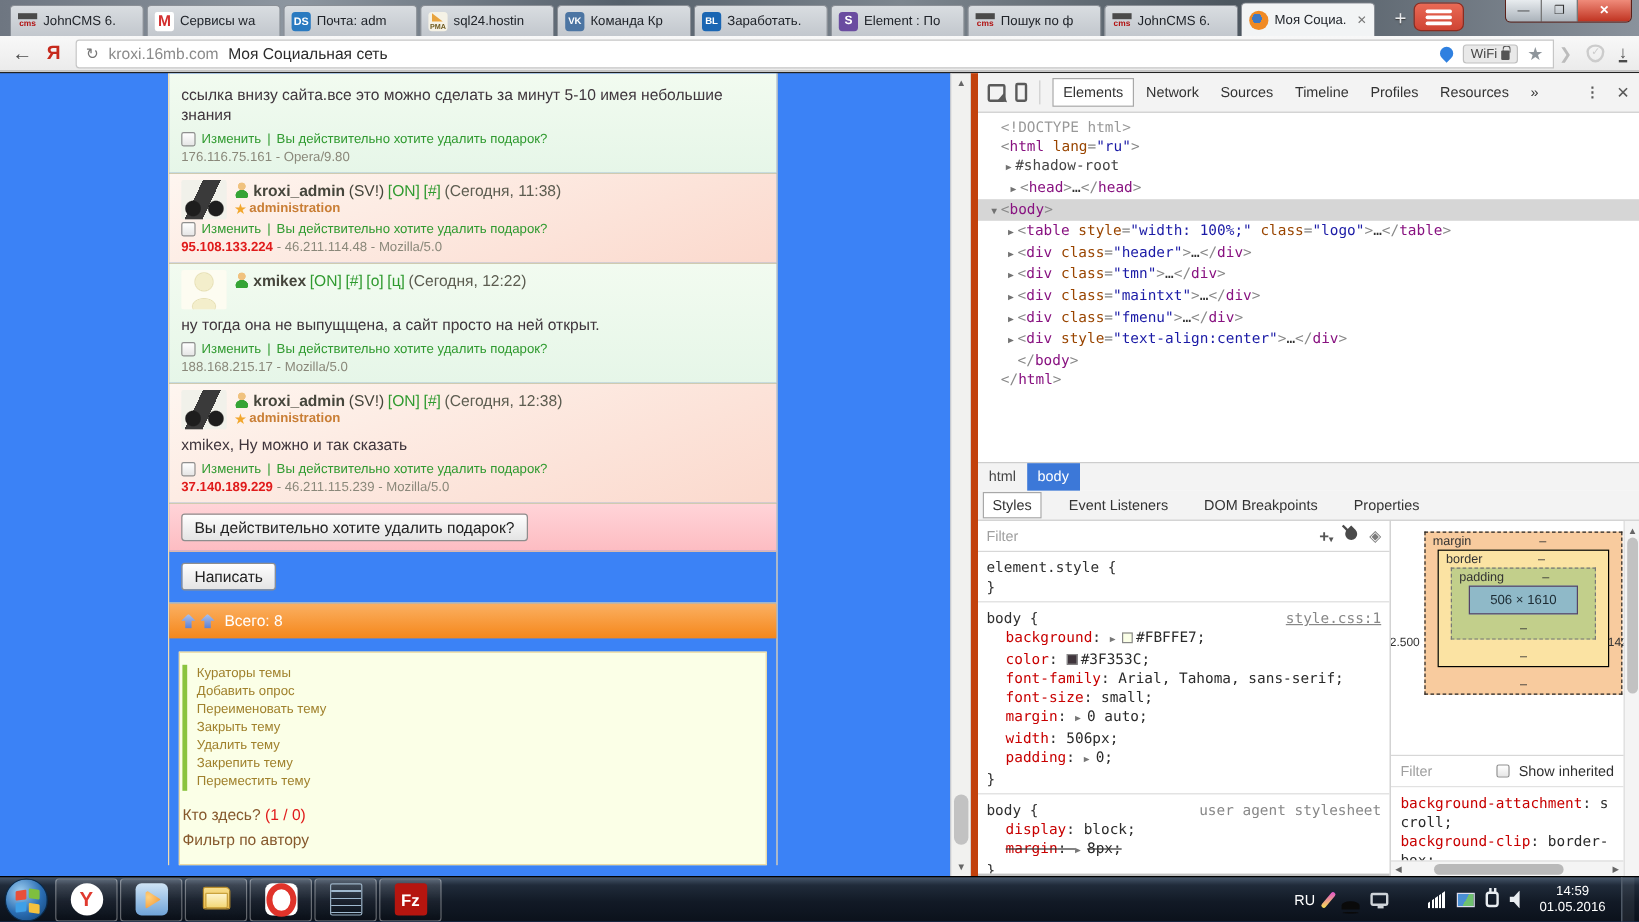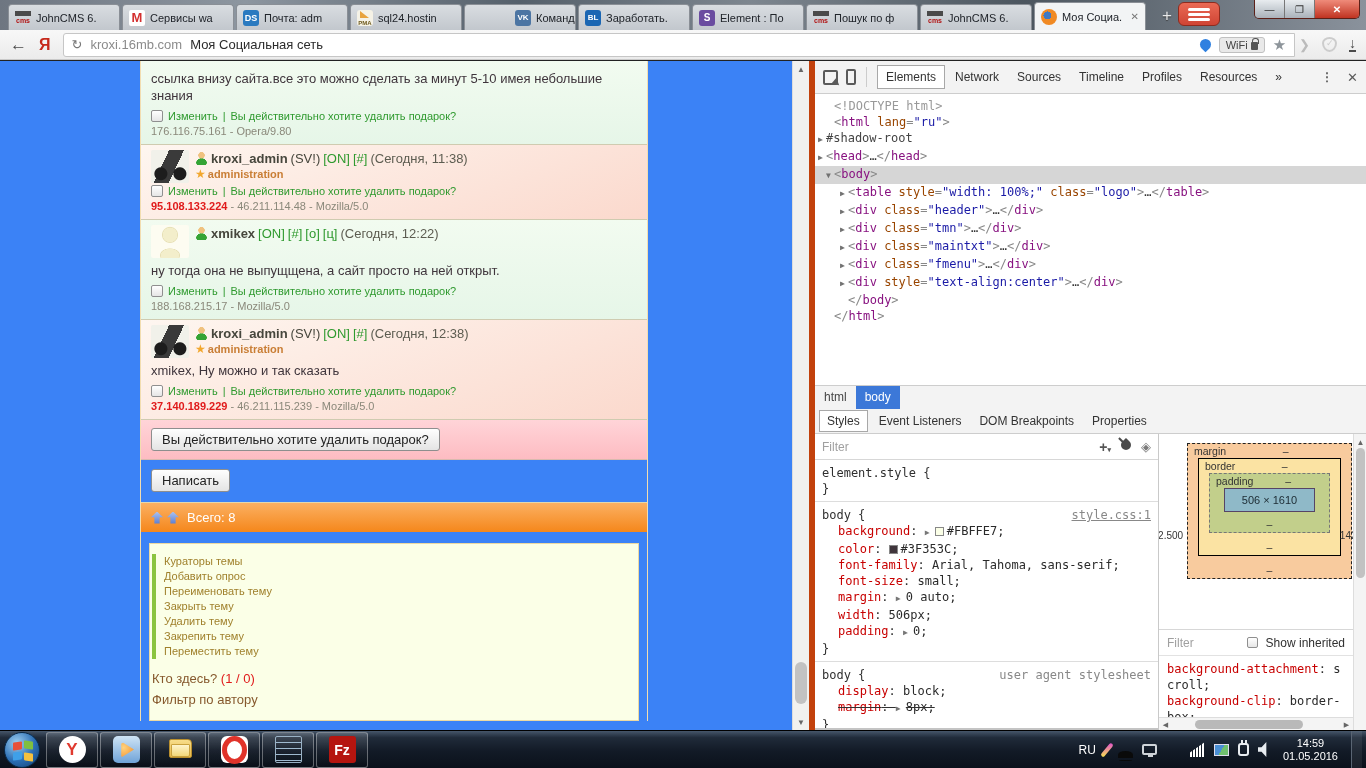--- a/index.html
+++ b/index.html
@@ -18,21 +18,21 @@
     overflow:hidden; white-space:nowrap; }
   .tab.active { background:#f2f4f5; height:28px; }
   .tab .tclose { margin-left:auto; color:#777; font-size:10px; }
   .fav { width:16px; height:16px; flex:none; display:flex; align-items:center; justify-content:center;
     font-weight:bold; border-radius:3px; font-size:9px; }
   .fav-johncms { color:#b11212; font-size:7px; letter-spacing:0; background:transparent; border-top:5px solid #4a4a4a; border-radius:0; height:13px; align-items:flex-end; }
   .fav-mail { color:#d32f2f; font-size:13px; background:#fff; border-radius:2px; }
   .fav-ds-mail { background:#2a7ac0; color:#fff; }
   .fav-phpmyadmin { background:#f5f2e6; color:#6e5a1e; font-size:6px; align-items:flex-end; position:relative; }
   .fav-phpmyadmin::before { content:""; position:absolute; top:1px; left:3px; border-left:9px solid #e8a33d; border-top:7px solid transparent; }
-  .fav-vk { background:#4c75a3; color:#fff; font-size:8px;margin-left:44px; }
+  .fav-vk { background:#4c75a3; color:#fff; font-size:8px; }
   .fav-bl { background:#1a66b3; color:#fff; font-size:8px; }
   .fav-element { background:#6a4ca0; color:#fff; font-size:10px; }
   .fav-site { background:radial-gradient(circle at 40% 40%,#3f79c4 0 4px,#f08a24 4px); border-radius:50%; }
   .newtab { width:30px; height:22px; margin:0 0 3px 4px; border-radius:4px; color:#e8eaec; font-size:17px;
     display:flex; align-items:center; justify-content:center; text-shadow:0 1px 1px #333; }
   .menu-btn { position:absolute; right:146px; top:2px; width:42px; height:24px; border-radius:6px;
     background:linear-gradient(#ea6a55,#cf4434); border:1px solid #8e2b1e; display:flex; flex-direction:column;
     justify-content:center; gap:2px; padding:0 9px; }
   .menu-btn .bar { height:3px; border-radius:2px; background:#fff; }
   .win-controls { position:absolute; right:6px; top:0; display:flex; height:19px; border-radius:0 0 5px 5px; overflow:hidden; border:1px solid #5c2018; border-top:none; }
@@ -144,21 +144,21 @@
     line-height:16px; padding-top:4px; flex:none; }
   .tl { white-space:nowrap; position:relative; }
   .tl.sel { background:#d6d6d6; }
   .tl .arr { display:inline-block; width:11px; color:#727272; font-size:8px; text-align:center; }
   .tok-b { color:#888; } .tok-tag { color:#881280; } .tok-attr { color:#994500; }
   .tok-val { color:#1a1aa6; } .tok-doctype { color:#999; } .tok-dots { color:#333; } .tok-shadow { color:#444; }
 
   .dt-crumbs { height:24px; background:#f3f3f3; border-top:1px solid #cdcdcd; display:flex; align-items:stretch; flex:none; }
   .crumb { padding:4px 9px; color:#454545; }
   .crumb.active { background:#3c78d8; color:#fff; }
-  .dt-side-tabs { height:25px; background:#f3f3f3; border-bottom:1px solid #cdcdcd; display:flex; align-items:center; padding:0 4px; gap:4px; flex:none; }
+  .dt-side-tabs { height:25px; background:#f3f3f3; border-bottom:1px solid #cdcdcd; display:flex; align-items:center; padding:0 4px; gap:16px; flex:none; }
   .st-tab { padding:4px 7px; color:#333; }
   .st-tab.active { background:#fff; border:1px solid #a8a8a8; padding:3px 7px; }
 
   .dt-split { flex:1; display:flex; min-height:0; }
   .styles-pane { width:344px; border-right:1px solid #c9c9c9; display:flex; flex-direction:column; }
   .filter-row { height:26px; border-bottom:1px solid #d7d7d7; display:flex; align-items:center; padding:0 7px; gap:10px; flex:none; }
   .filter-ph { color:#a0a0a0; flex:1; }
   .f-plus { color:#555; font-size:14px; font-weight:bold; }
   .f-plus small { font-size:7px; }
   .f-pin { width:10px; height:10px; background:#4a4a4a; border-radius:50% 50% 50% 0; transform:rotate(135deg); position:relative; top:-2px; }
@@ -475,22 +475,22 @@
             </span>
           <span class="dt-right">
             <span class="dt-dots">⋮</span>
             <span class="dt-x">✕</span>
           </span>
         </div>
 
         <div class="dt-tree" id="dom-tree">
             <div class="tl" style="padding-left: 8px;"><span class="arr"></span><span class="tok-doctype">&lt;!DOCTYPE html&gt;</span></div>
             <div class="tl" style="padding-left: 8px;"><span class="arr"></span><span class="tok-b">&lt;</span><span class="tok-tag">html</span><span class="tok-attr"> lang</span><span class="tok-b">=</span><span class="tok-val">"ru"</span><span class="tok-b">&gt;</span></div>
-            <div class="tl" style="padding-left: 0;"><span class="arr">▶</span><span class="tok-shadow">#shadow-root</span></div>
-            <div class="tl" style="padding-left: 0;"><span class="arr">▶</span><span class="tok-b">&lt;</span><span class="tok-tag">head</span><span class="tok-b">&gt;</span><span class="tok-dots">…</span><span class="tok-b">&lt;/</span><span class="tok-tag">head</span><span class="tok-b">&gt;</span></div>
+            <div class="tl" style="padding-left: 20px;"><span class="arr">▶</span><span class="tok-shadow">#shadow-root</span></div>
+            <div class="tl" style="padding-left: 24px;"><span class="arr">▶</span><span class="tok-b">&lt;</span><span class="tok-tag">head</span><span class="tok-b">&gt;</span><span class="tok-dots">…</span><span class="tok-b">&lt;/</span><span class="tok-tag">head</span><span class="tok-b">&gt;</span></div>
             <div class="tl sel" style="padding-left: 8px;"><span class="arr">▼</span><span class="tok-b">&lt;</span><span class="tok-tag">body</span><span class="tok-b">&gt;</span></div>
             <div class="tl" style="padding-left: 22px;"><span class="arr">▶</span><span class="tok-b">&lt;</span><span class="tok-tag">table</span><span class="tok-attr"> style</span><span class="tok-b">=</span><span class="tok-val">"width: 100%;"</span><span class="tok-attr"> class</span><span class="tok-b">=</span><span class="tok-val">"logo"</span><span class="tok-b">&gt;</span><span class="tok-dots">…</span><span class="tok-b">&lt;/</span><span class="tok-tag">table</span><span class="tok-b">&gt;</span></div>
             <div class="tl" style="padding-left: 22px;"><span class="arr">▶</span><span class="tok-b">&lt;</span><span class="tok-tag">div</span><span class="tok-attr"> class</span><span class="tok-b">=</span><span class="tok-val">"header"</span><span class="tok-b">&gt;</span><span class="tok-dots">…</span><span class="tok-b">&lt;/</span><span class="tok-tag">div</span><span class="tok-b">&gt;</span></div>
             <div class="tl" style="padding-left: 22px;"><span class="arr">▶</span><span class="tok-b">&lt;</span><span class="tok-tag">div</span><span class="tok-attr"> class</span><span class="tok-b">=</span><span class="tok-val">"tmn"</span><span class="tok-b">&gt;</span><span class="tok-dots">…</span><span class="tok-b">&lt;/</span><span class="tok-tag">div</span><span class="tok-b">&gt;</span></div>
             <div class="tl" style="padding-left: 22px;"><span class="arr">▶</span><span class="tok-b">&lt;</span><span class="tok-tag">div</span><span class="tok-attr"> class</span><span class="tok-b">=</span><span class="tok-val">"maintxt"</span><span class="tok-b">&gt;</span><span class="tok-dots">…</span><span class="tok-b">&lt;/</span><span class="tok-tag">div</span><span class="tok-b">&gt;</span></div>
             <div class="tl" style="padding-left: 22px;"><span class="arr">▶</span><span class="tok-b">&lt;</span><span class="tok-tag">div</span><span class="tok-attr"> class</span><span class="tok-b">=</span><span class="tok-val">"fmenu"</span><span class="tok-b">&gt;</span><span class="tok-dots">…</span><span class="tok-b">&lt;/</span><span class="tok-tag">div</span><span class="tok-b">&gt;</span></div>
             <div class="tl" style="padding-left: 22px;"><span class="arr">▶</span><span class="tok-b">&lt;</span><span class="tok-tag">div</span><span class="tok-attr"> style</span><span class="tok-b">=</span><span class="tok-val">"text-align:center"</span><span class="tok-b">&gt;</span><span class="tok-dots">…</span><span class="tok-b">&lt;/</span><span class="tok-tag">div</span><span class="tok-b">&gt;</span></div>
             <div class="tl" style="padding-left: 22px;"><span class="arr"></span><span class="tok-b">&lt;/</span><span class="tok-tag">body</span><span class="tok-b">&gt;</span></div>
             <div class="tl" style="padding-left: 8px;"><span class="arr"></span><span class="tok-b">&lt;/</span><span class="tok-tag">html</span><span class="tok-b">&gt;</span></div>
           </div>

